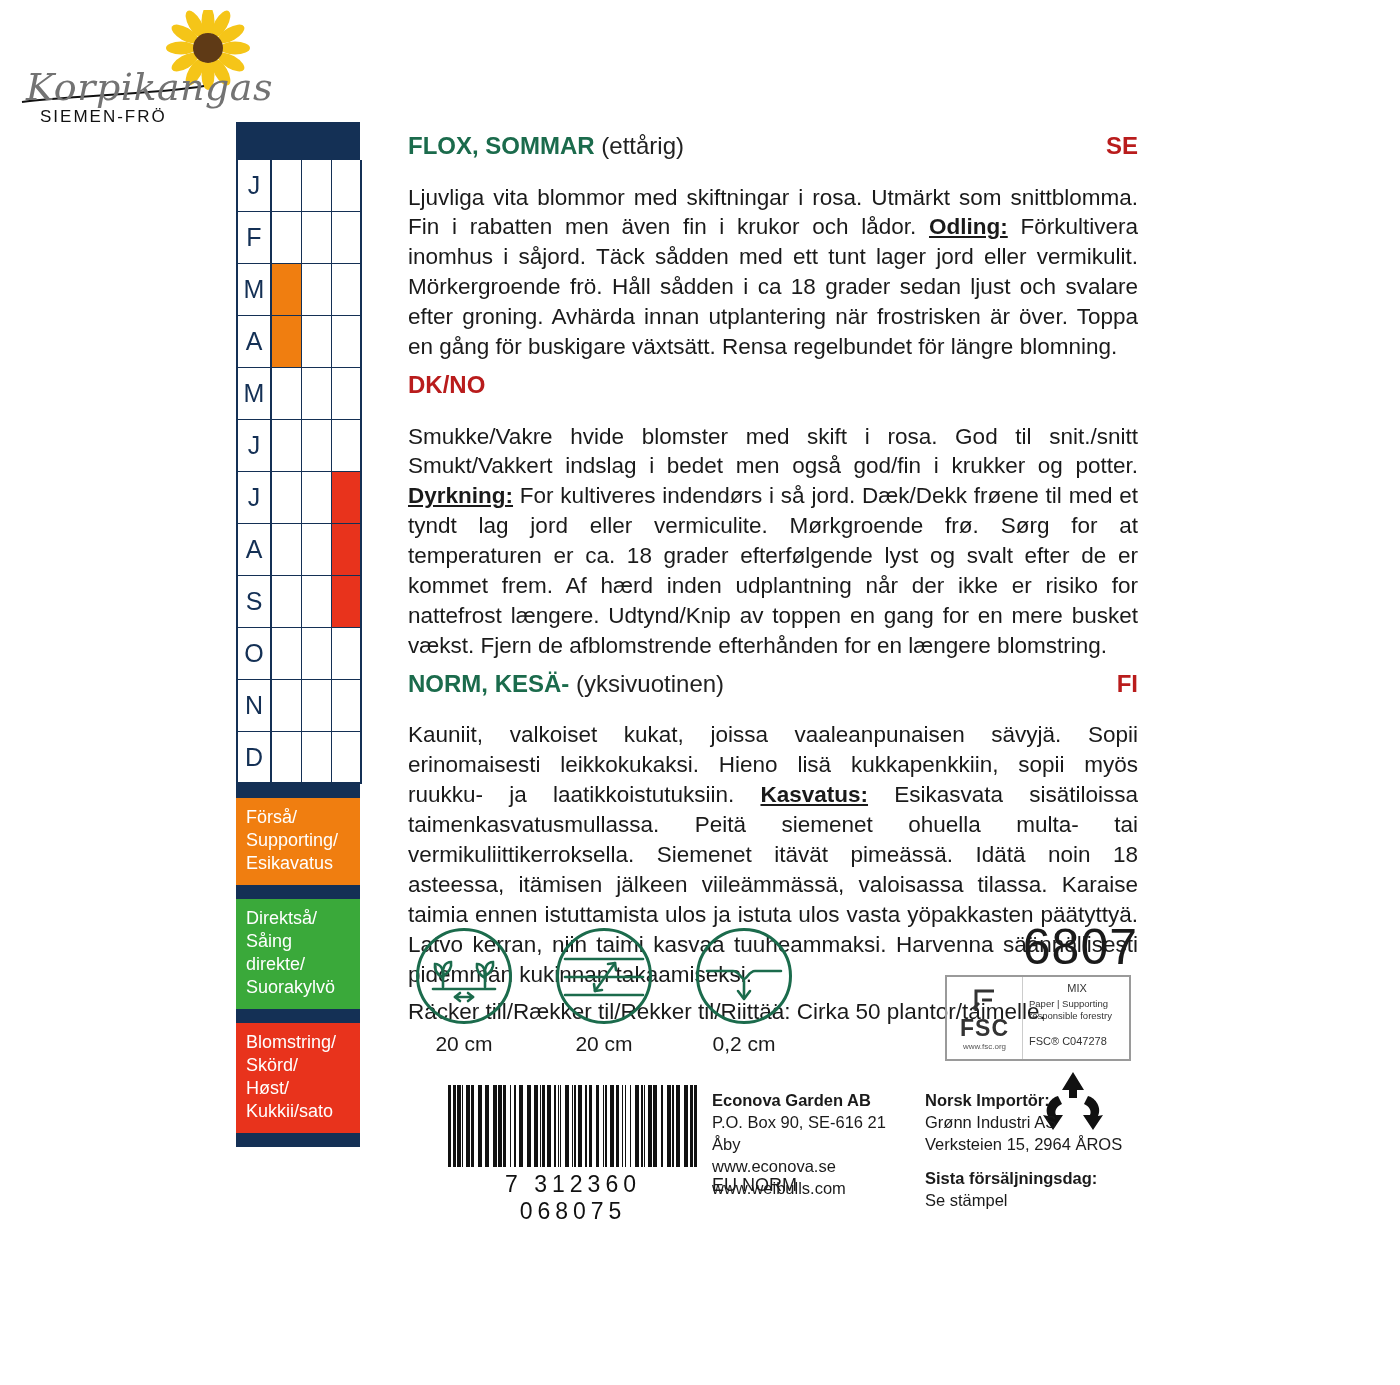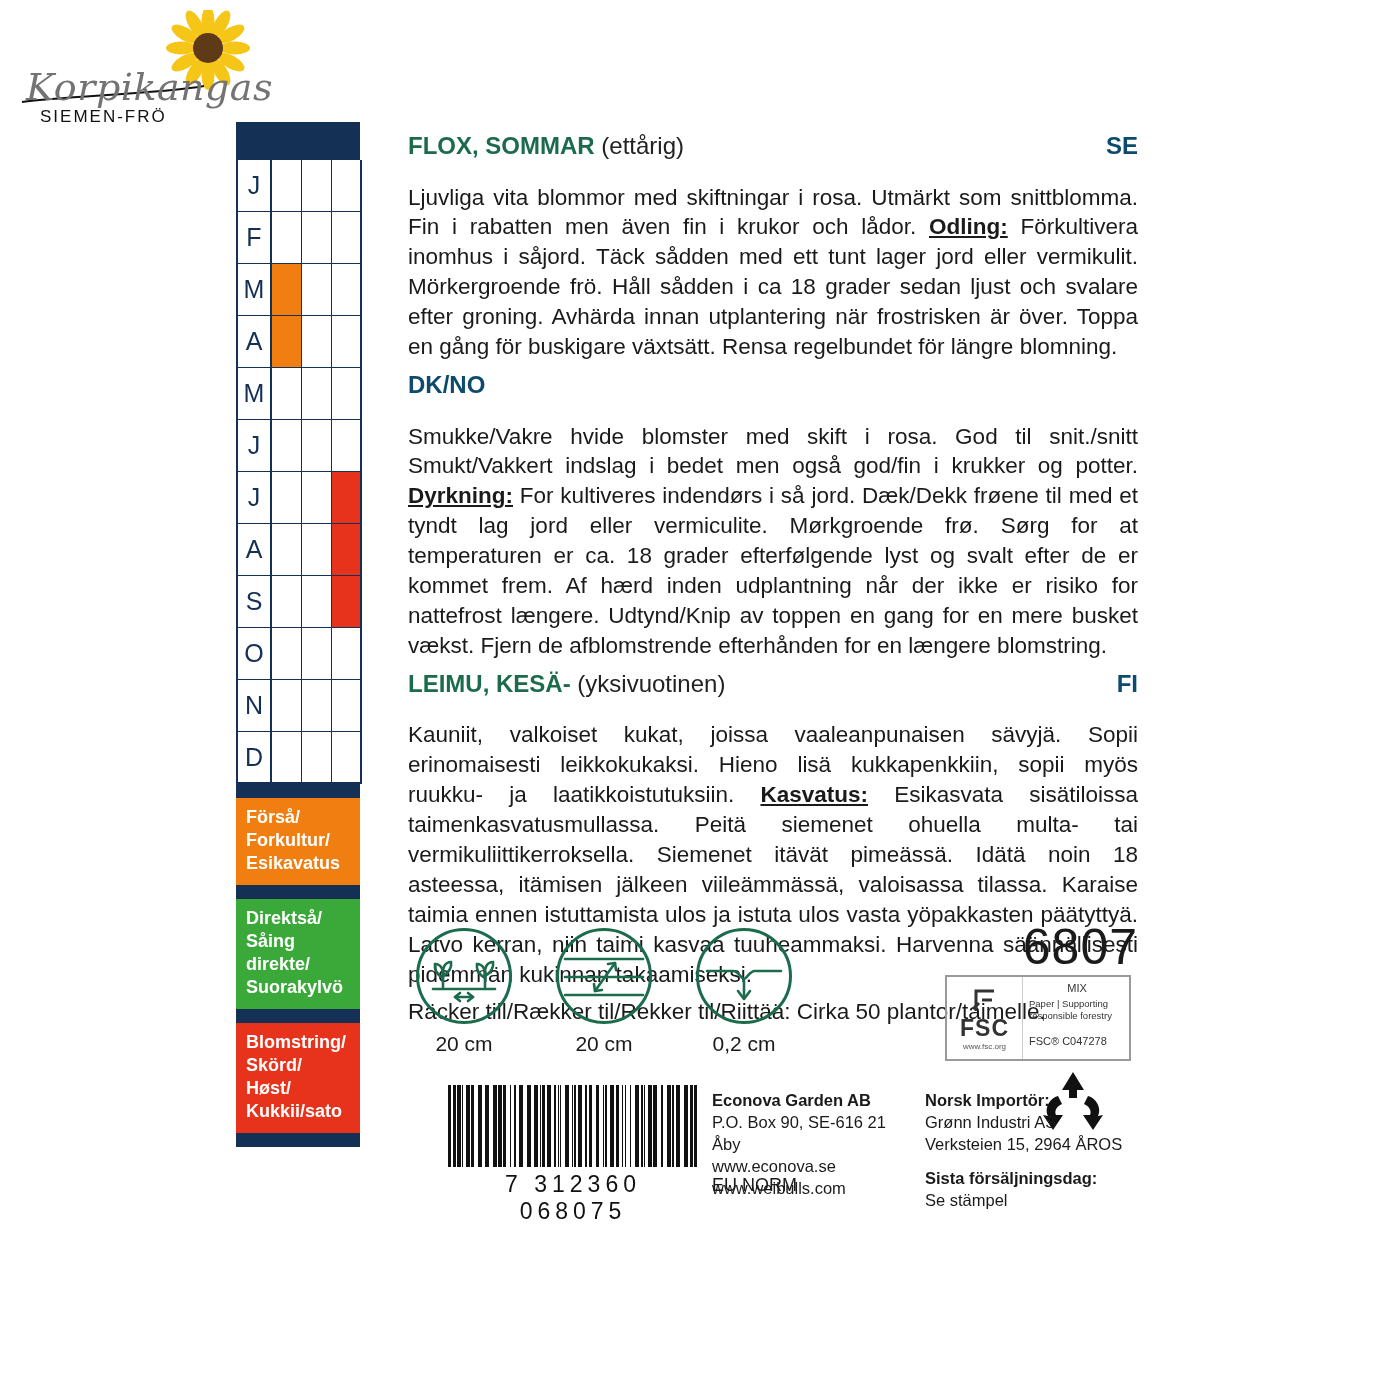--- a/index.html
+++ b/index.html
@@ -75,21 +75,21 @@
 
   .cal-bluebar {
     height: 14px;
     background: #143055;
   }
   .legend-box {
     padding: 8px 8px 10px 10px;
     color: #ffffff;
     font-size: 18px;
     line-height: 1.28;
-    font-weight: 700;
+    font-weight: 400;
   }
   .legend-orange { background: #f07e10; }
   .legend-green { background: #3aa93a; }
   .legend-red { background: #e8331c; }
 
   
   .content {
     position: absolute;
     left: 408px; top: 132px;
     width: 730px;
@@ -105,21 +105,21 @@
     color: #1b6b4c;
     font-weight: 700;
   }
   .lang-title .normal {
     font-weight: 400;
     color: #222222;
   }
   .lang-code {
     font-size: 24px;
     font-weight: 700;
-    color: #0c4a6e;
+    color: #b91c1c;
   }
   .body-text {
     font-size: 22.5px;
     line-height: 1.33;
     color: #1a1a1a;
     text-align: justify;
     margin-bottom: 9px;
   }
   .body-text b { font-weight: 700; text-decoration: underline; }
   .yield-line {
@@ -323,21 +323,21 @@
         <div class="cal-cell"></div>
         <div class="cal-cell"></div>
         <div class="cal-cell cal-month">D</div>
         <div class="cal-cell"></div>
         <div class="cal-cell"></div>
         <div class="cal-cell"></div>
       </div>
     <div class="cal-bluebar"></div>
     <div class="legend-box legend-orange" id="legend-0">
         <div>Förså/</div>
-        <div>Forkultur/</div>
+        <div>Supporting/</div>
         <div>Esikavatus</div>
       </div>
     <div class="cal-bluebar"></div>
     <div class="legend-box legend-green" id="legend-1">
         <div>Direktså/</div>
         <div>Såing</div>
         <div>direkte/</div>
         <div>Suorakylvö</div>
       </div>
     <div class="cal-bluebar"></div>
@@ -359,21 +359,21 @@
         <p class="body-text"><span>Ljuvliga vita blommor med skiftningar i rosa. Utmärkt som snittblomma. Fin i rabatten men även fin i krukor och lådor. </span><b>Odling:</b><span> Förkultivera inomhus i såjord. Täck sådden med ett tunt lager jord eller vermikulit. Mörkergroende frö. Håll sådden i ca 18 grader sedan ljust och svalare efter groning. Avhärda innan utplantering när frostrisken är över. Toppa en gång för buskigare växtsätt. Rensa regelbundet för längre blomning.</span></p>
       </div>
       <div>
         <div class="lang-head">
           <div class="lang-code">DK/NO</div>
         </div>
         <p class="body-text"><span>Smukke/Vakre hvide blomster med skift i rosa. God til snit./snitt Smukt/Vakkert indslag i bedet men også god/fin i krukker og potter. </span><b>Dyrkning:</b><span> For kultiveres indendørs i så jord. Dæk/Dekk frøene til med et tyndt lag jord eller vermiculite. Mørkgroende frø. Sørg for at temperaturen er ca. 18 grader efterfølgende lyst og svalt efter de er kommet frem. Af hærd inden udplantning når der ikke er risiko for nattefrost længere. Udtynd/Knip av toppen en gang for en mere busket vækst. Fjern de afblomstrende efterhånden for en længere blomstring.</span></p>
       </div>
       <div>
         <div class="lang-head">
-          <div class="lang-title"><span>LEIMU, KESÄ-</span><span class="normal"> (yksivuotinen)</span></div>
+          <div class="lang-title"><span>NORM, KESÄ-</span><span class="normal"> (yksivuotinen)</span></div>
           <div class="lang-code">FI</div>
         </div>
         <p class="body-text"><span>Kauniit, valkoiset kukat, joissa vaaleanpunaisen sävyjä. Sopii erinomaisesti leikkokukaksi. Hieno lisä kukkapenkkiin, sopii myös ruukku- ja laatikkoistutuksiin. </span><b>Kasvatus:</b><span> Esikasvata sisätiloissa taimenkasvatusmullassa. Peitä siemenet ohuella multa- tai vermikuliittikerroksella. Siemenet itävät pimeässä. Idätä noin 18 asteessa, itämisen jälkeen viileämmässä, valoisassa tilassa. Karaise taimia ennen istuttamista ulos ja istuta ulos vasta yöpakkasten päätyttyä. Latvo kerran, niin taimi kasvaa tuuheammaksi. Harvenna säännöllisesti pidemmän kukinnan takaamiseksi.</span></p>
       </div>
       <div class="yield-line">Räcker till/Rækker til/Rekker til/Riittää: Cirka 50 plantor/taimelle.</div>
     </div>
 
   <div class="icon-row">
 
     <div class="icon-item">

